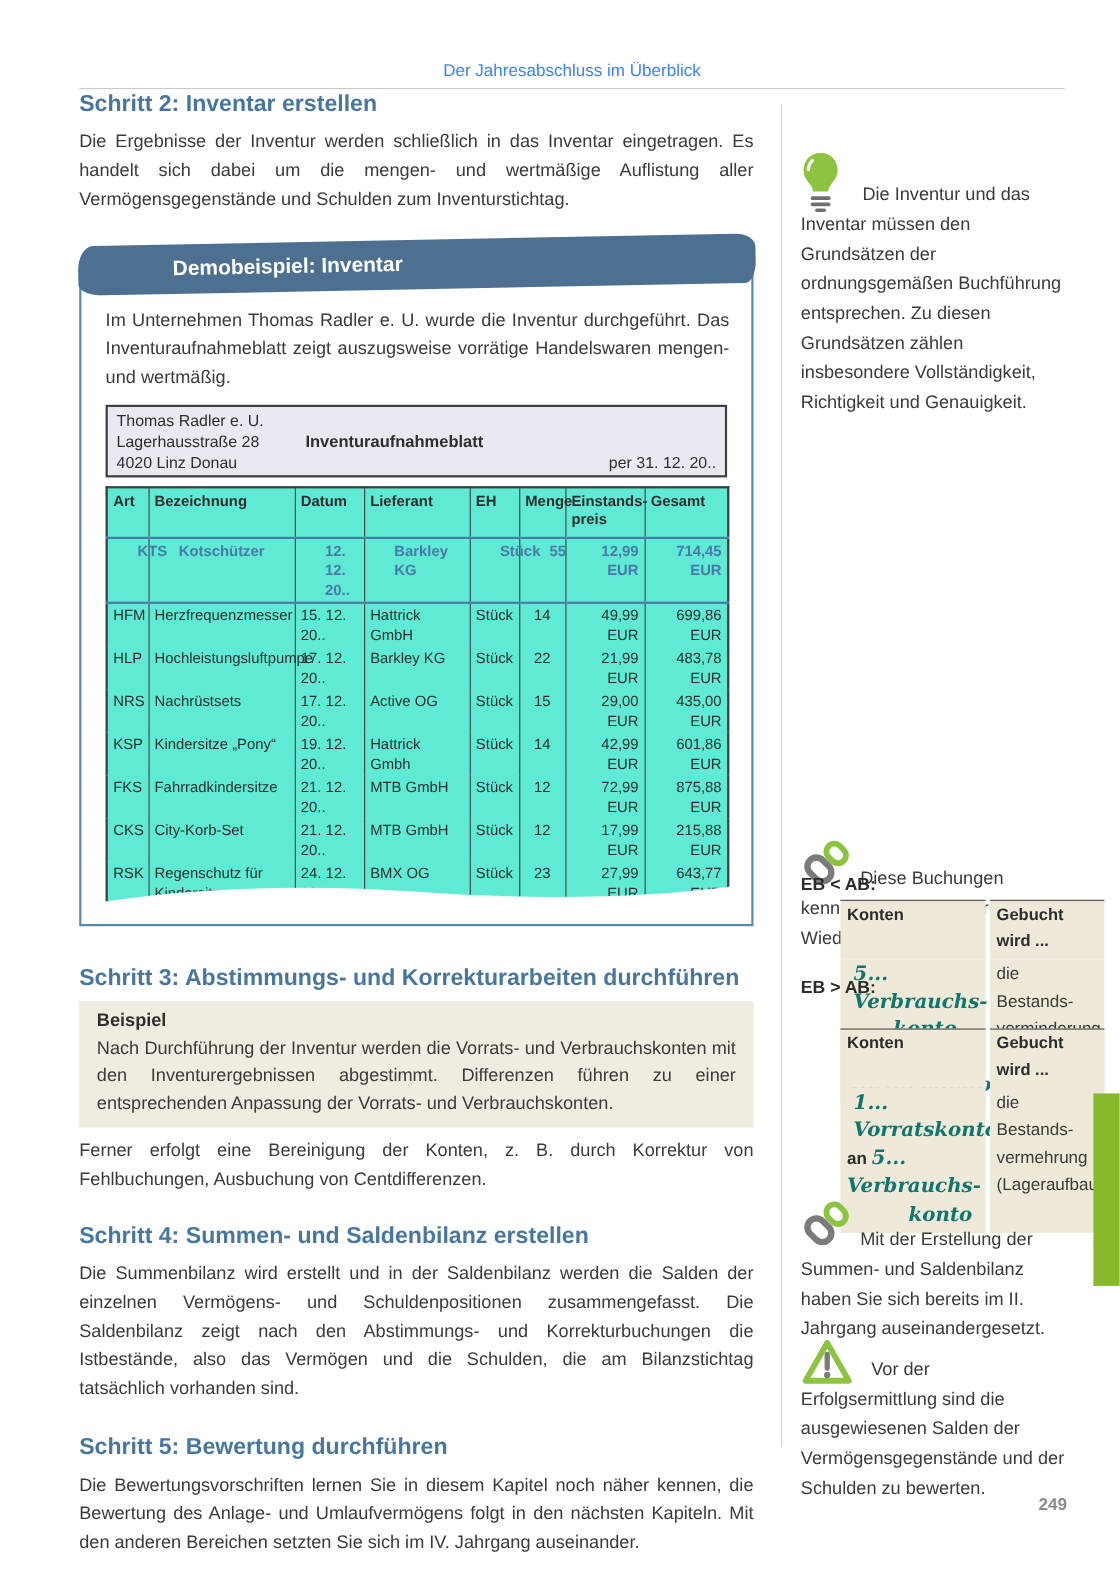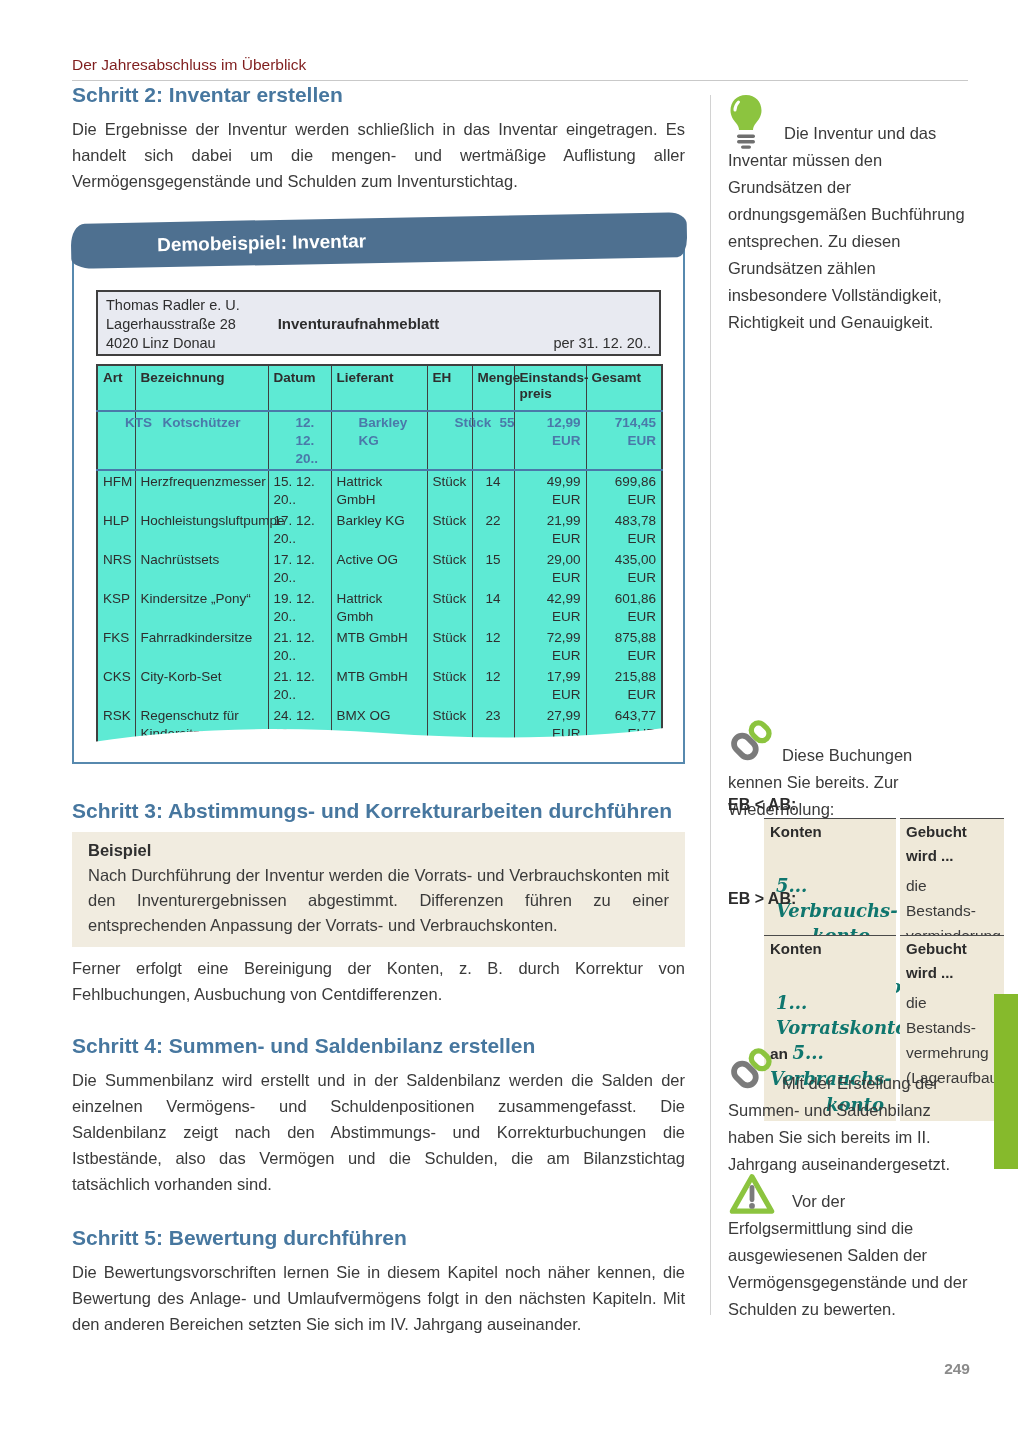--- a/index.html
+++ b/index.html
@@ -4,21 +4,21 @@
 <style>
   * { box-sizing: border-box; margin: 0; padding: 0; }
   body { background:#ffffff; }
   .page {
     position: relative; width: 1018px; height: 1440px; background: #ffffff;
     font-family: "Liberation Sans", sans-serif; color: #3a3a3a; overflow: hidden;
   }
   
   .running-head {
     position: absolute; top: 56px; left: 72px; width: 896px;
-    text-align: left; font-size: 15.5px; color: #7f1d1d;
+    text-align: center; font-size: 15.5px; color: #3b82f6;
   }
   .head-rule { position: absolute; top: 80px; left: 72px; width: 896px; height: 0; border-top: 1px solid #c9c9c9; }
   .col-rule { position: absolute; top: 95px; left: 710px; width: 0; height: 1220px; border-left: 1px solid #d2d2d2; }
 
   
   .main { position: absolute; left: 72px; top: 82px; width: 613px; }
   .main h2 { font-size: 21px; line-height: 26px; color: #47779f; font-weight: bold; }
   .h-step2 { }
   .h-step3 { margin-top: 34px; }
   .h-step4 { margin-top: 26px; }
@@ -50,21 +50,21 @@
   tr.hl td { color: #4a79a9; font-weight: bold; border-top: 2px solid #4a79a9; border-bottom: 2px solid #4a79a9; padding-left: 27px; }
   .wave { position: absolute; left: -3px; bottom: -6px; width: 571px; height: 28px; }
 
   .beispiel { margin-top: 8px; background: #f1ece0; padding: 6px 16px 9px; }
   .beispiel-title { font-size: 16.5px; font-weight: bold; color: #2f2f2f; line-height: 25px; }
   .beispiel p { font-size: 16.5px; line-height: 25px; text-align: justify; }
   .p-ferner { margin-top: 18px; }
 
   
   .aside { position: absolute; left: 728px; top: 82px; width: 240px; }
-  .note { position: absolute; width: 240px; }
+  .note { position: absolute; width: 240px; margin-top: 44px; }
   .note p { font-size: 16.5px; line-height: 27px; color: #3a3a3a; }
   .note .icon { position: absolute; left: 0; }
   .note-tip { top: 38px; }
   .note-tip .icon { top: -26px; }
   .note-tip p { text-indent: 56px; }
   .note-link1 { top: 660px; }
   .note-link1 .icon { top: -24px; }
   .note-link1 p { text-indent: 54px; }
   .note-link2 { top: 988px; }
   .note-link2 .icon { top: -24px; }
@@ -100,20 +100,21 @@
   <div class="col-rule"></div>
 
   <main class="main">
     <h2 class="h-step2">Schritt 2: Inventar erstellen</h2>
     <p class="body">Die Ergebnisse der Inventur werden schließlich in das Inventar eingetragen. Es handelt sich dabei um die mengen- und wertmäßige Auflistung aller Vermögensgegenstände und Schulden zum Inventurstichtag.</p>
 
     <section class="demo-wrap">
       <div class="banner">
         <span>Demobeispiel: Inventar</span>
       </div>
+      <p class="demo-intro">Im Unternehmen Thomas Radler e. U. wurde die Inventur durchgeführt. Das Inventuraufnahmeblatt zeigt auszugsweise vorrätige Handelswaren mengen- und wertmäßig.</p>
 
       <div class="sheet">
         <div class="sheet-head">
           <div class="addr">
             <div>Thomas Radler e. U.</div>
             <div>Lagerhausstraße 28</div>
             <div>4020 Linz Donau</div>
           </div>
           <div class="sheet-title">Inventuraufnahmeblatt</div>
           <div class="sheet-date">per 31. 12. 20..</div>

